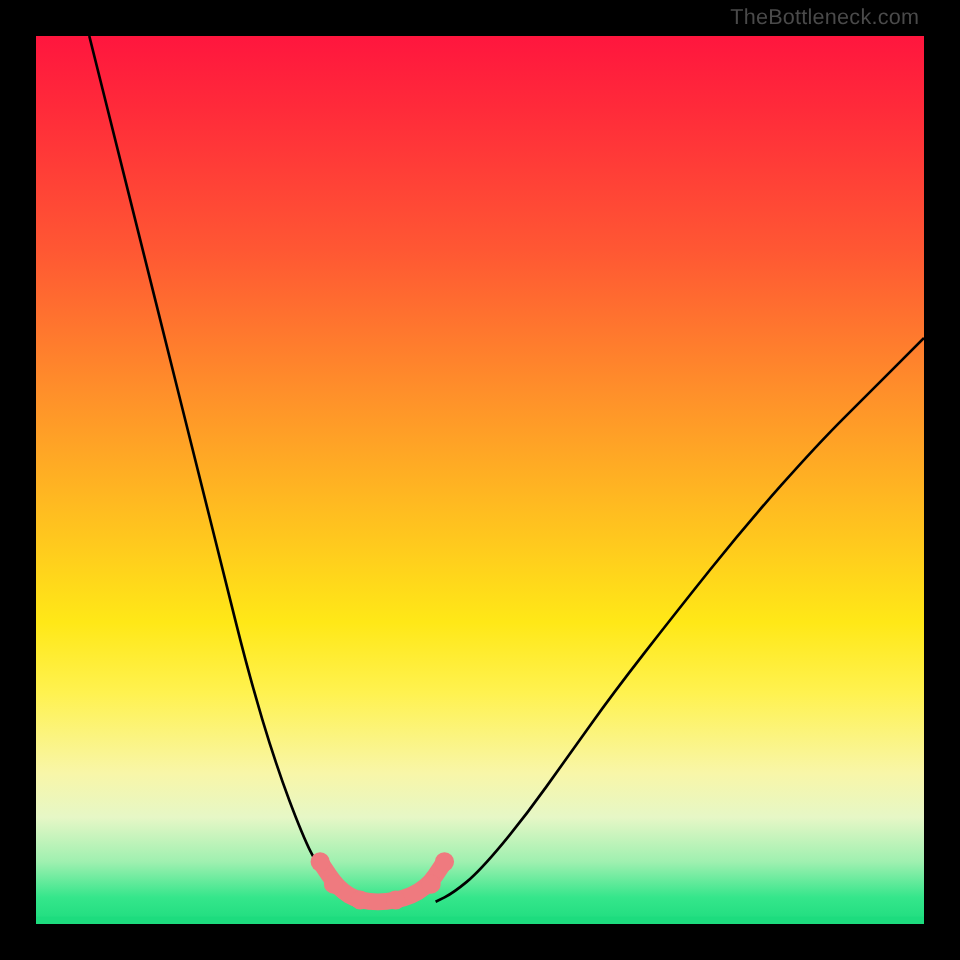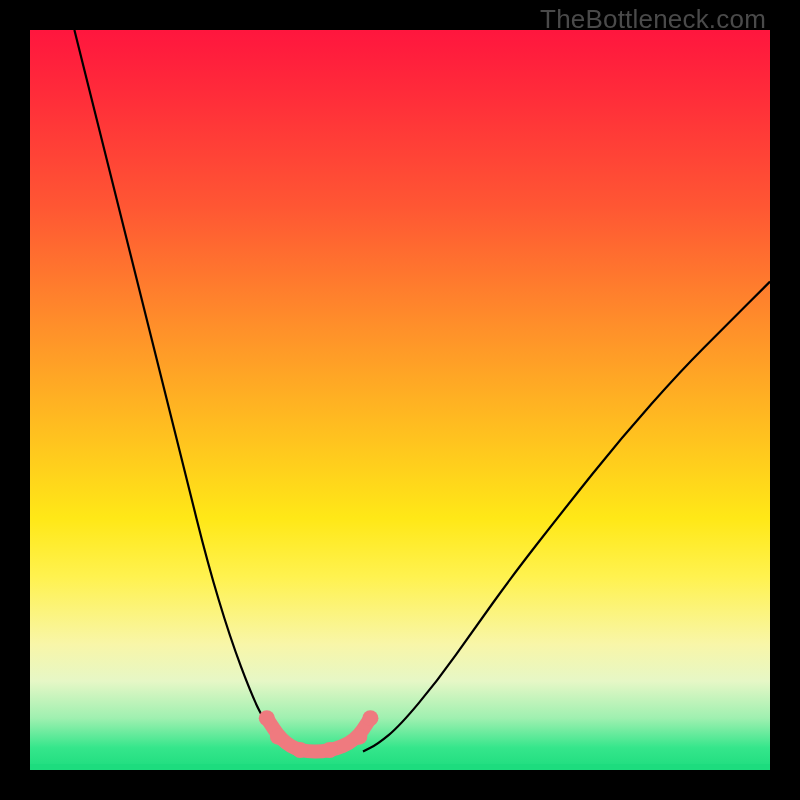--- a/index.html
+++ b/index.html
@@ -39,21 +39,21 @@
       #9ff0b0 93%,
       #35e68b 97%,
       #1ddc7e 100%
     );
   }
   .watermark {
     position: absolute;
     top: 4px;
     right: 34px;
     color: #4a4a4a;
-    font-size: 26px;
+    font-size: 18px;
     font-weight: 500;
     letter-spacing: 0.2px;
     z-index: 50;
   }
   svg.curves {
     position: absolute;
     left: 0;
     top: 0;
     width: 740px;
     height: 740px;

